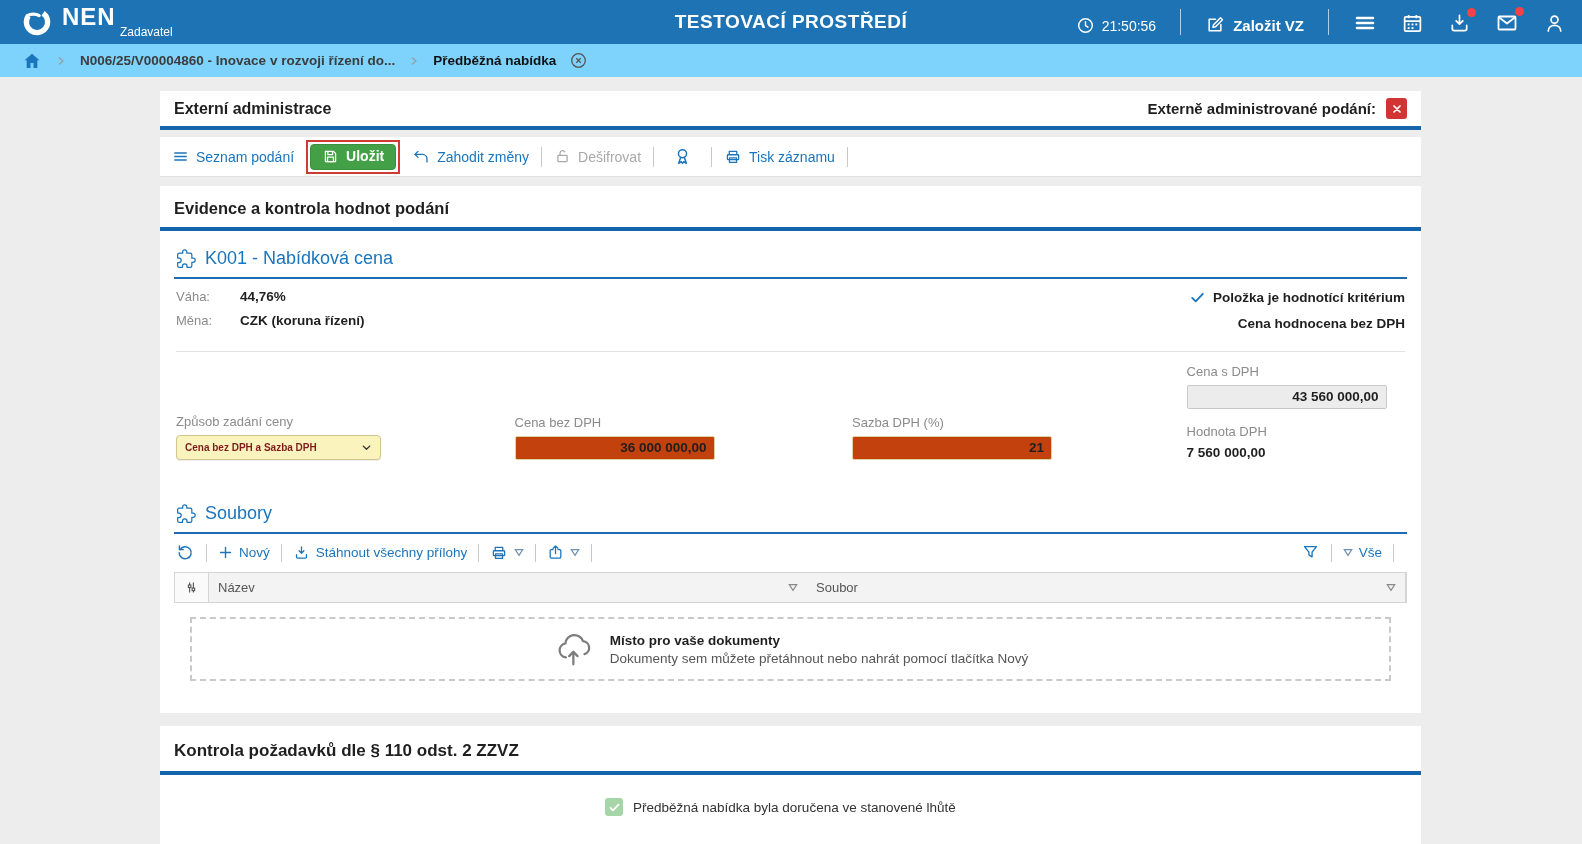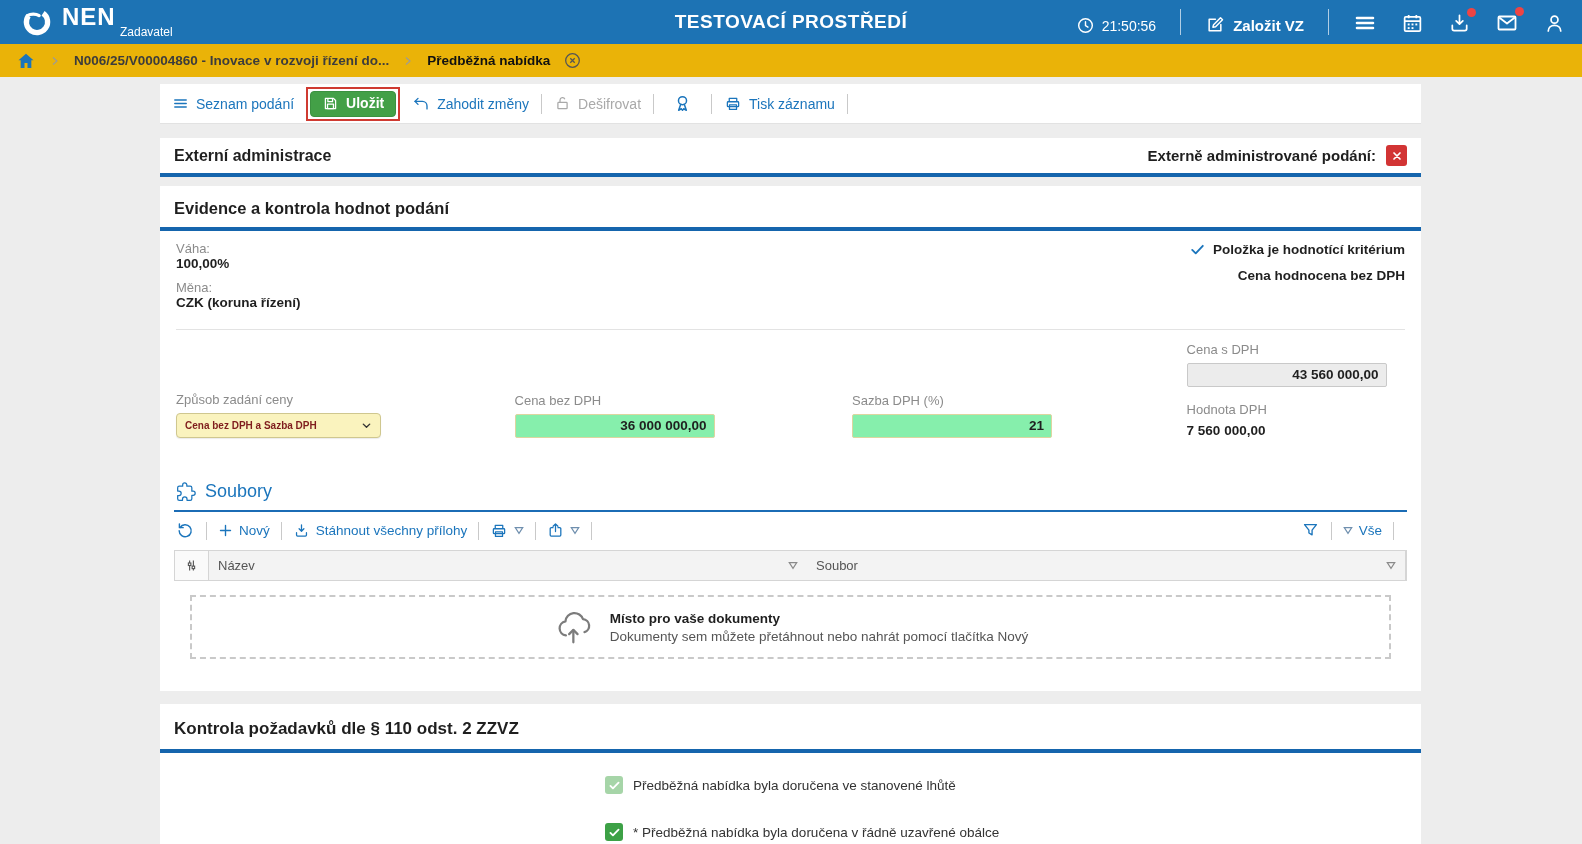--- a/index.html
+++ b/index.html
@@ -15,21 +15,21 @@
   .brand-sub { font-size:12px; position:absolute; left:58px; top:22px; font-weight:400; }
   .env-title { position:absolute; left:50%; top:50%; transform:translate(-50%,-50%); font-size:19px; font-weight:bold; letter-spacing:.5px; white-space:nowrap; }
   .topbar-right { margin-left:auto; display:flex; align-items:flex-end; gap:24px; }
   .clock { display:flex; align-items:center; gap:7px; font-size:14px; }
   .v-sep-light { width:1px; height:26px; background:rgba(255,255,255,.65); }
   .create-vz { display:flex; align-items:center; gap:8px; font-size:15px; font-weight:bold; cursor:pointer; }
   .badge-wrap { position:relative; }
   .dot { position:absolute; top:-4px; right:-5px; width:9px; height:9px; border-radius:50%; background:#e44; }
 
   
-  .breadcrumb { height:33px; background:#eab308; display:flex; align-items:center; gap:13px; padding-left:16px; font-size:13.5px; color:#444; }
+  .breadcrumb { height:33px; background:#7dd3fc; display:flex; align-items:center; gap:13px; padding-left:22px; font-size:13.5px; color:#444; }
   .crumb-proc { font-weight:600; color:#3c3c3c; }
   .crumb-cur { font-weight:bold; color:#111; }
 
   
   .page { padding-left:160px; }
   .card { background:#fff; width:1261px; }
 
   
   .toolbar-card { margin-top:7px; height:40px; display:flex; align-items:center; padding:0 12px; border-bottom:1px solid #e2e2e2; }
   .tb-link { display:flex; align-items:center; gap:7px; color:#1b75bc; font-size:14px; cursor:pointer; white-space:nowrap; }
@@ -44,31 +44,31 @@
   .extern-right { display:flex; align-items:center; gap:10px; font-size:15px; font-weight:bold; color:#1f1f1f; }
   .flag-box { width:21px; height:21px; border-radius:3px; background:#d23434; display:flex; align-items:center; justify-content:center; cursor:pointer; }
 
   .main-card { margin-top:9px; padding-bottom:32px; }
   .section-head { padding:13px 14px 9px; font-size:16.5px; font-weight:bold; color:#1f1f1f; border-bottom:4px solid #1565ad; }
 
   .sub-wrap { padding:0 14px; }
   .sub-head { display:flex; align-items:center; gap:9px; color:#1b75bc; font-size:18px; padding:17px 2px 8px; border-bottom:2px solid #1b6cb5; }
 
   .k-info { display:flex; justify-content:space-between; padding:10px 2px 8px; }
-  .k-row { display:flex; margin-bottom:9px; align-items:flex-start;flex-direction:column; }
+  .k-row { display:flex; margin-bottom:9px; align-items:center; }
   .k-label { width:64px; color:#8b8b8b; font-size:13px; }
   .k-val { font-weight:bold; font-size:13.5px; color:#1f1f1f; }
   .k-right { text-align:right; }
   .k-right-row { display:flex; justify-content:flex-end; align-items:center; gap:7px; margin-bottom:10px; font-weight:bold; font-size:13.5px; color:#1f1f1f; }
   .k-divider { border-top:1px solid #e3e3e3; margin:2px 2px 0; }
 
   .fields { display:flex; padding:12px 2px 0;align-items:flex-end; }
   .fcol1 { width:341px; } .fcol2 { width:340px; } .fcol3 { width:337px; } .fcol4 { width:220px; }
   .f-label { font-size:13px; color:#8b8b8b; margin-bottom:6px; }
-  .f-input { width:200px; height:24px; border:1px solid #ddd5a0; background:#86efac; border-radius:2px; font-size:13.5px; font-weight:bold; color:#1f1f1f; text-align:right; padding:0 7px; line-height:22px; }
+  .f-input { width:200px; height:24px; border:1px solid #ddd5a0; background:#c2410c; border-radius:2px; font-size:13.5px; font-weight:bold; color:#1f1f1f; text-align:right; padding:0 7px; line-height:22px; }
   .f-input.gray { background:#ececec; border-color:#c9c9c9; }
   .f-select { width:205px; height:25px; border:1px solid #cfc78f; background:#faf3be; border-radius:4px; display:flex; align-items:center; justify-content:space-between; padding:0 8px; font-size:10px; font-weight:bold; color:#7f1d1d; cursor:pointer; box-shadow:0 1px 1px rgba(0,0,0,.08); }
   .f-plain-val { font-size:13.5px; font-weight:bold; color:#1f1f1f; margin-top:5px; }
   .fcol4 .second { margin-top:15px; }
 
   
   .files-toolbar { display:flex; align-items:center; padding:9px 2px 8px; color:#1b75bc; font-size:13.5px; }
   .ft-sep { width:1px; height:18px; background:#c9c9c9; margin:0 11px; flex:none; }
   .ft-item { display:flex; align-items:center; gap:6px; cursor:pointer; white-space:nowrap; }
   .spacer { flex:1; }
@@ -173,95 +173,101 @@
     </svg>
   <span class="crumb-cur">Předběžná nabídka</span>
   <svg width="19" height="19" viewBox="0 0 24 24" fill="none" stroke="#555" stroke-width="1.6">
     <circle cx="12" cy="12" r="8.6"></circle>
       <path d="M9.2 9.2l5.6 5.6M14.8 9.2l-5.6 5.6"></path>
   </svg>
 </nav>
 
 <div class="page">
 
-  <div class="card toolbar-card">
-    <div class="tb-link">
-      <svg width="17" height="17" viewBox="0 0 24 24" fill="none" stroke="currentColor" stroke-width="2.2" stroke-linecap="round">
-          <path d="M4 7h16M4 12h16M4 17h16"></path>
-        </svg>
-      <span>Seznam podání</span>
-    </div>
-
-    <span class="save-outline">
-      <button class="save-btn">
-        <svg width="17" height="17" viewBox="0 0 24 24" fill="none" stroke="#fff" stroke-width="1.8" stroke-linejoin="round">
-          <path d="M4.8 4.8h11.4l3 3v11.4H4.8z"></path>
-            <path d="M8.3 4.8v4.6h6.6V4.8"></path>
-            <rect x="7.8" y="13" width="8.4" height="6.2"></rect>
-        </svg>
-        <span>Uložit</span>
-      </button>
-    </span>
-
-    <div class="tb-link">
-      <svg width="18" height="18" viewBox="0 0 24 24" fill="none" stroke="currentColor" stroke-width="1.8" stroke-linecap="round" stroke-linejoin="round">
-        <path d="M8 4.5L4 8.5l4 4"></path>
-          <path d="M4 8.5h10a6 6 0 0 1 6 6v4"></path>
-      </svg>
-      <span>Zahodit změny</span>
-    </div>
-    <div class="tb-sep"></div>
-    <div class="tb-link disabled">
-      <svg width="17" height="17" viewBox="0 0 24 24" fill="none" stroke="currentColor" stroke-width="1.8" stroke-linejoin="round">
-        <rect x="5.5" y="10.5" width="13" height="8.8" rx="1"></rect>
-          <path d="M8.5 10.5V7.2a3.5 3.5 0 0 1 6.8-1.1"></path>
-      </svg>
-      <span>Dešifrovat</span>
-    </div>
-    <div class="tb-sep"></div>
-    <svg width="21" height="21" viewBox="0 0 24 24" fill="none" stroke="#1b75bc" stroke-width="1.7" stroke-linecap="round" stroke-linejoin="round" style="margin:0 6px;">
-      <circle cx="12" cy="8.8" r="4.6"></circle>
-        <path d="M10 12.8l-2.4 7 3-1.8 1.2 1.6"></path>
-        <path d="M14 12.8l2.4 7-3-1.8-1.2 1.6"></path>
-    </svg>
-    <div class="tb-sep"></div>
-    <div class="tb-link">
-      <svg width="18" height="18" viewBox="0 0 24 24" fill="none" stroke="currentColor" stroke-width="1.7" stroke-linejoin="round">
-        <path d="M7 9V4.5h10V9"></path>
-          <rect x="4.5" y="9" width="15" height="6.6" rx="1"></rect>
-          <rect x="7.3" y="13.2" width="9.4" height="6"></rect>
-      </svg>
-      <span>Tisk záznamu</span>
-    </div>
-    <div class="tb-sep"></div>
-  </div>
-
   <div class="card extern-card">
     <div class="extern-title">Externí administrace</div>
     <div class="extern-right">
       <span>Externě administrované podání:</span>
       <span class="flag-box">
         <svg width="12" height="12" viewBox="0 0 24 24" fill="none" stroke="#fff" stroke-width="3.4" stroke-linecap="round">
             <path d="M6 6l12 12M18 6L6 18"></path>
           </svg>
       </span>
     </div>
   </div>
 
+  <div class="card toolbar-card">
+    <div class="tb-link">
+      <svg width="17" height="17" viewBox="0 0 24 24" fill="none" stroke="currentColor" stroke-width="2.2" stroke-linecap="round">
+          <path d="M4 7h16M4 12h16M4 17h16"></path>
+        </svg>
+      <span>Seznam podání</span>
+    </div>
+
+    <span class="save-outline">
+      <button class="save-btn">
+        <svg width="17" height="17" viewBox="0 0 24 24" fill="none" stroke="#fff" stroke-width="1.8" stroke-linejoin="round">
+          <path d="M4.8 4.8h11.4l3 3v11.4H4.8z"></path>
+            <path d="M8.3 4.8v4.6h6.6V4.8"></path>
+            <rect x="7.8" y="13" width="8.4" height="6.2"></rect>
+        </svg>
+        <span>Uložit</span>
+      </button>
+    </span>
+
+    <div class="tb-link">
+      <svg width="18" height="18" viewBox="0 0 24 24" fill="none" stroke="currentColor" stroke-width="1.8" stroke-linecap="round" stroke-linejoin="round">
+        <path d="M8 4.5L4 8.5l4 4"></path>
+          <path d="M4 8.5h10a6 6 0 0 1 6 6v4"></path>
+      </svg>
+      <span>Zahodit změny</span>
+    </div>
+    <div class="tb-sep"></div>
+    <div class="tb-link disabled">
+      <svg width="17" height="17" viewBox="0 0 24 24" fill="none" stroke="currentColor" stroke-width="1.8" stroke-linejoin="round">
+        <rect x="5.5" y="10.5" width="13" height="8.8" rx="1"></rect>
+          <path d="M8.5 10.5V7.2a3.5 3.5 0 0 1 6.8-1.1"></path>
+      </svg>
+      <span>Dešifrovat</span>
+    </div>
+    <div class="tb-sep"></div>
+    <svg width="21" height="21" viewBox="0 0 24 24" fill="none" stroke="#1b75bc" stroke-width="1.7" stroke-linecap="round" stroke-linejoin="round" style="margin:0 6px;">
+      <circle cx="12" cy="8.8" r="4.6"></circle>
+        <path d="M10 12.8l-2.4 7 3-1.8 1.2 1.6"></path>
+        <path d="M14 12.8l2.4 7-3-1.8-1.2 1.6"></path>
+    </svg>
+    <div class="tb-sep"></div>
+    <div class="tb-link">
+      <svg width="18" height="18" viewBox="0 0 24 24" fill="none" stroke="currentColor" stroke-width="1.7" stroke-linejoin="round">
+        <path d="M7 9V4.5h10V9"></path>
+          <rect x="4.5" y="9" width="15" height="6.6" rx="1"></rect>
+          <rect x="7.3" y="13.2" width="9.4" height="6"></rect>
+      </svg>
+      <span>Tisk záznamu</span>
+    </div>
+    <div class="tb-sep"></div>
+  </div>
+
   <div class="card main-card">
     <div class="section-head">Evidence a kontrola hodnot podání</div>
 
     <div class="sub-wrap">
 
+      <div class="sub-head">
+        <svg width="20" height="20" viewBox="0 0 24 24" fill="none" stroke="currentColor" stroke-width="1.5" stroke-linejoin="round">
+          <path d="M20.5 11H19V7a2 2 0 0 0-2-2h-4V3.5a2.5 2.5 0 0 0-5 0V5H4a2 2 0 0 0-2 2v3.8h1.5a2.7 2.7 0 0 1 0 5.4H2V20a2 2 0 0 0 2 2h3.8v-1.5a2.7 2.7 0 0 1 5.4 0V22H17a2 2 0 0 0 2-2v-4h1.5a2.5 2.5 0 0 0 0-5z"></path>
+        </svg>
+        <span>K001 - Nabídková cena</span>
+      </div>
 
       <div class="k-info">
         <div>
           <div class="k-row">
             <span class="k-label">Váha:</span>
-            <span class="k-val">100,00%</span>
+            <span class="k-val">44,76%</span>
           </div>
           <div class="k-row">
             <span class="k-label">Měna:</span>
             <span class="k-val">CZK (koruna řízení)</span>
           </div>
         </div>
         <div class="k-right">
           <div class="k-right-row">
             <svg width="17" height="17" viewBox="0 0 24 24" fill="none" stroke="#1b75bc" stroke-width="2.6" stroke-linecap="round" stroke-linejoin="round">
                 <path d="M4.5 12.5l5 5L19.5 6.8"></path>

